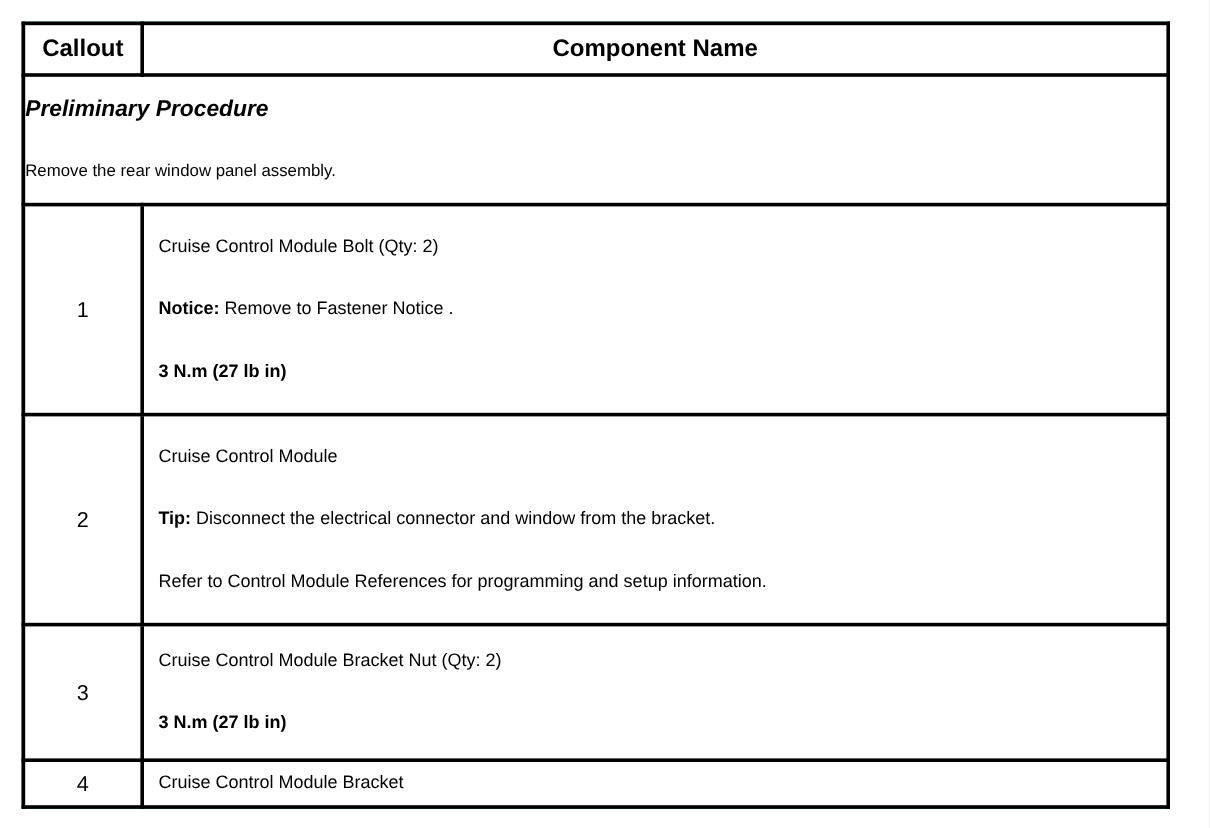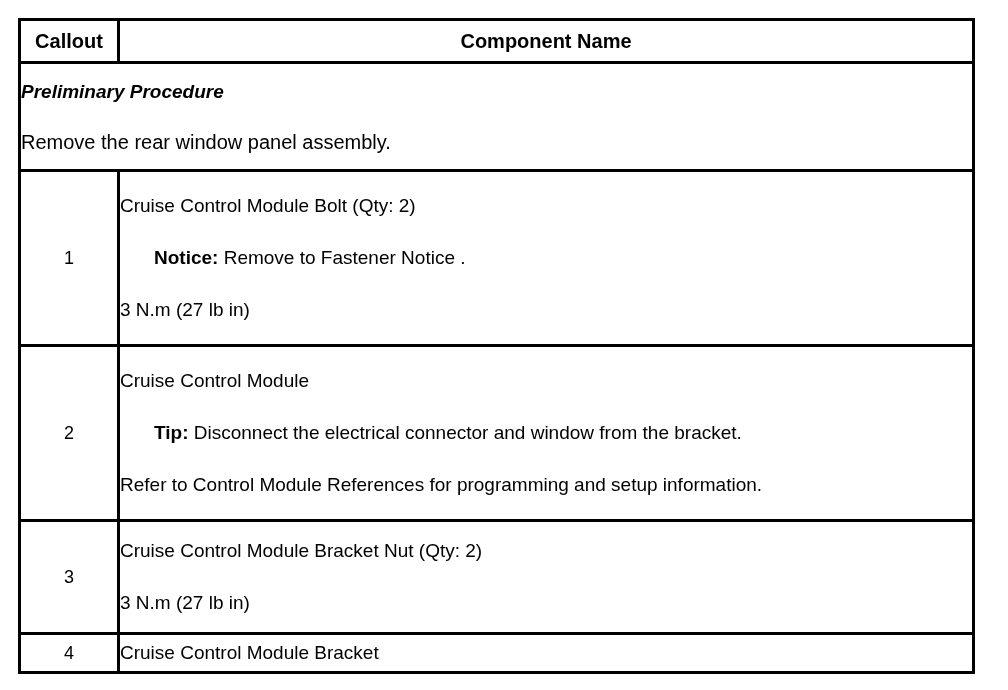--- a/index.html
+++ b/index.html
@@ -63,21 +63,21 @@
   .prelim-title {
     font-weight: bold;
     font-size: 19px;
     line-height: 26px;
     margin: 0 0 6px 0;
     font-style: italic;
   }
   .prelim-gap { height: 18px; }
   .prelim-text {
     font-weight: normal;
-    font-size: 20px;
+    font-size: 14px;
     line-height: 26px;
     margin: 0;
   }
 
   
   .num-cell {
     text-align: center;
     font-size: 18px;
     line-height: 22px;
     font-weight: normal;
@@ -85,34 +85,34 @@
 
   
   .name-cell {
     padding: 6px 4px 6px 6px;
     text-align: left;
     font-size: 19px;
     line-height: 26px;
   }
   .name-cell p {
     margin: 0;
-    font-size: 19px;
+    font-size: 15px;
     line-height: 26px;
     white-space: nowrap;
+    padding-left: 12px;
   }
   .name-cell p.spacer {
     height: 26px;
     line-height: 26px;
   }
   .lead {
     font-weight: bold;
-    margin-left: 34px;
   }
   .torque {
-    font-weight: normal;
+    font-weight: bold;
   }
 
   
   tr.row-prelim td { height: 105px; }
   tr.row-1 td { height: 172px; }
   tr.row-2 td { height: 172px; }
   tr.row-3 td { height: 110px; }
   tr.row-4 td { height: 36px; }
 </style>
 </head>

